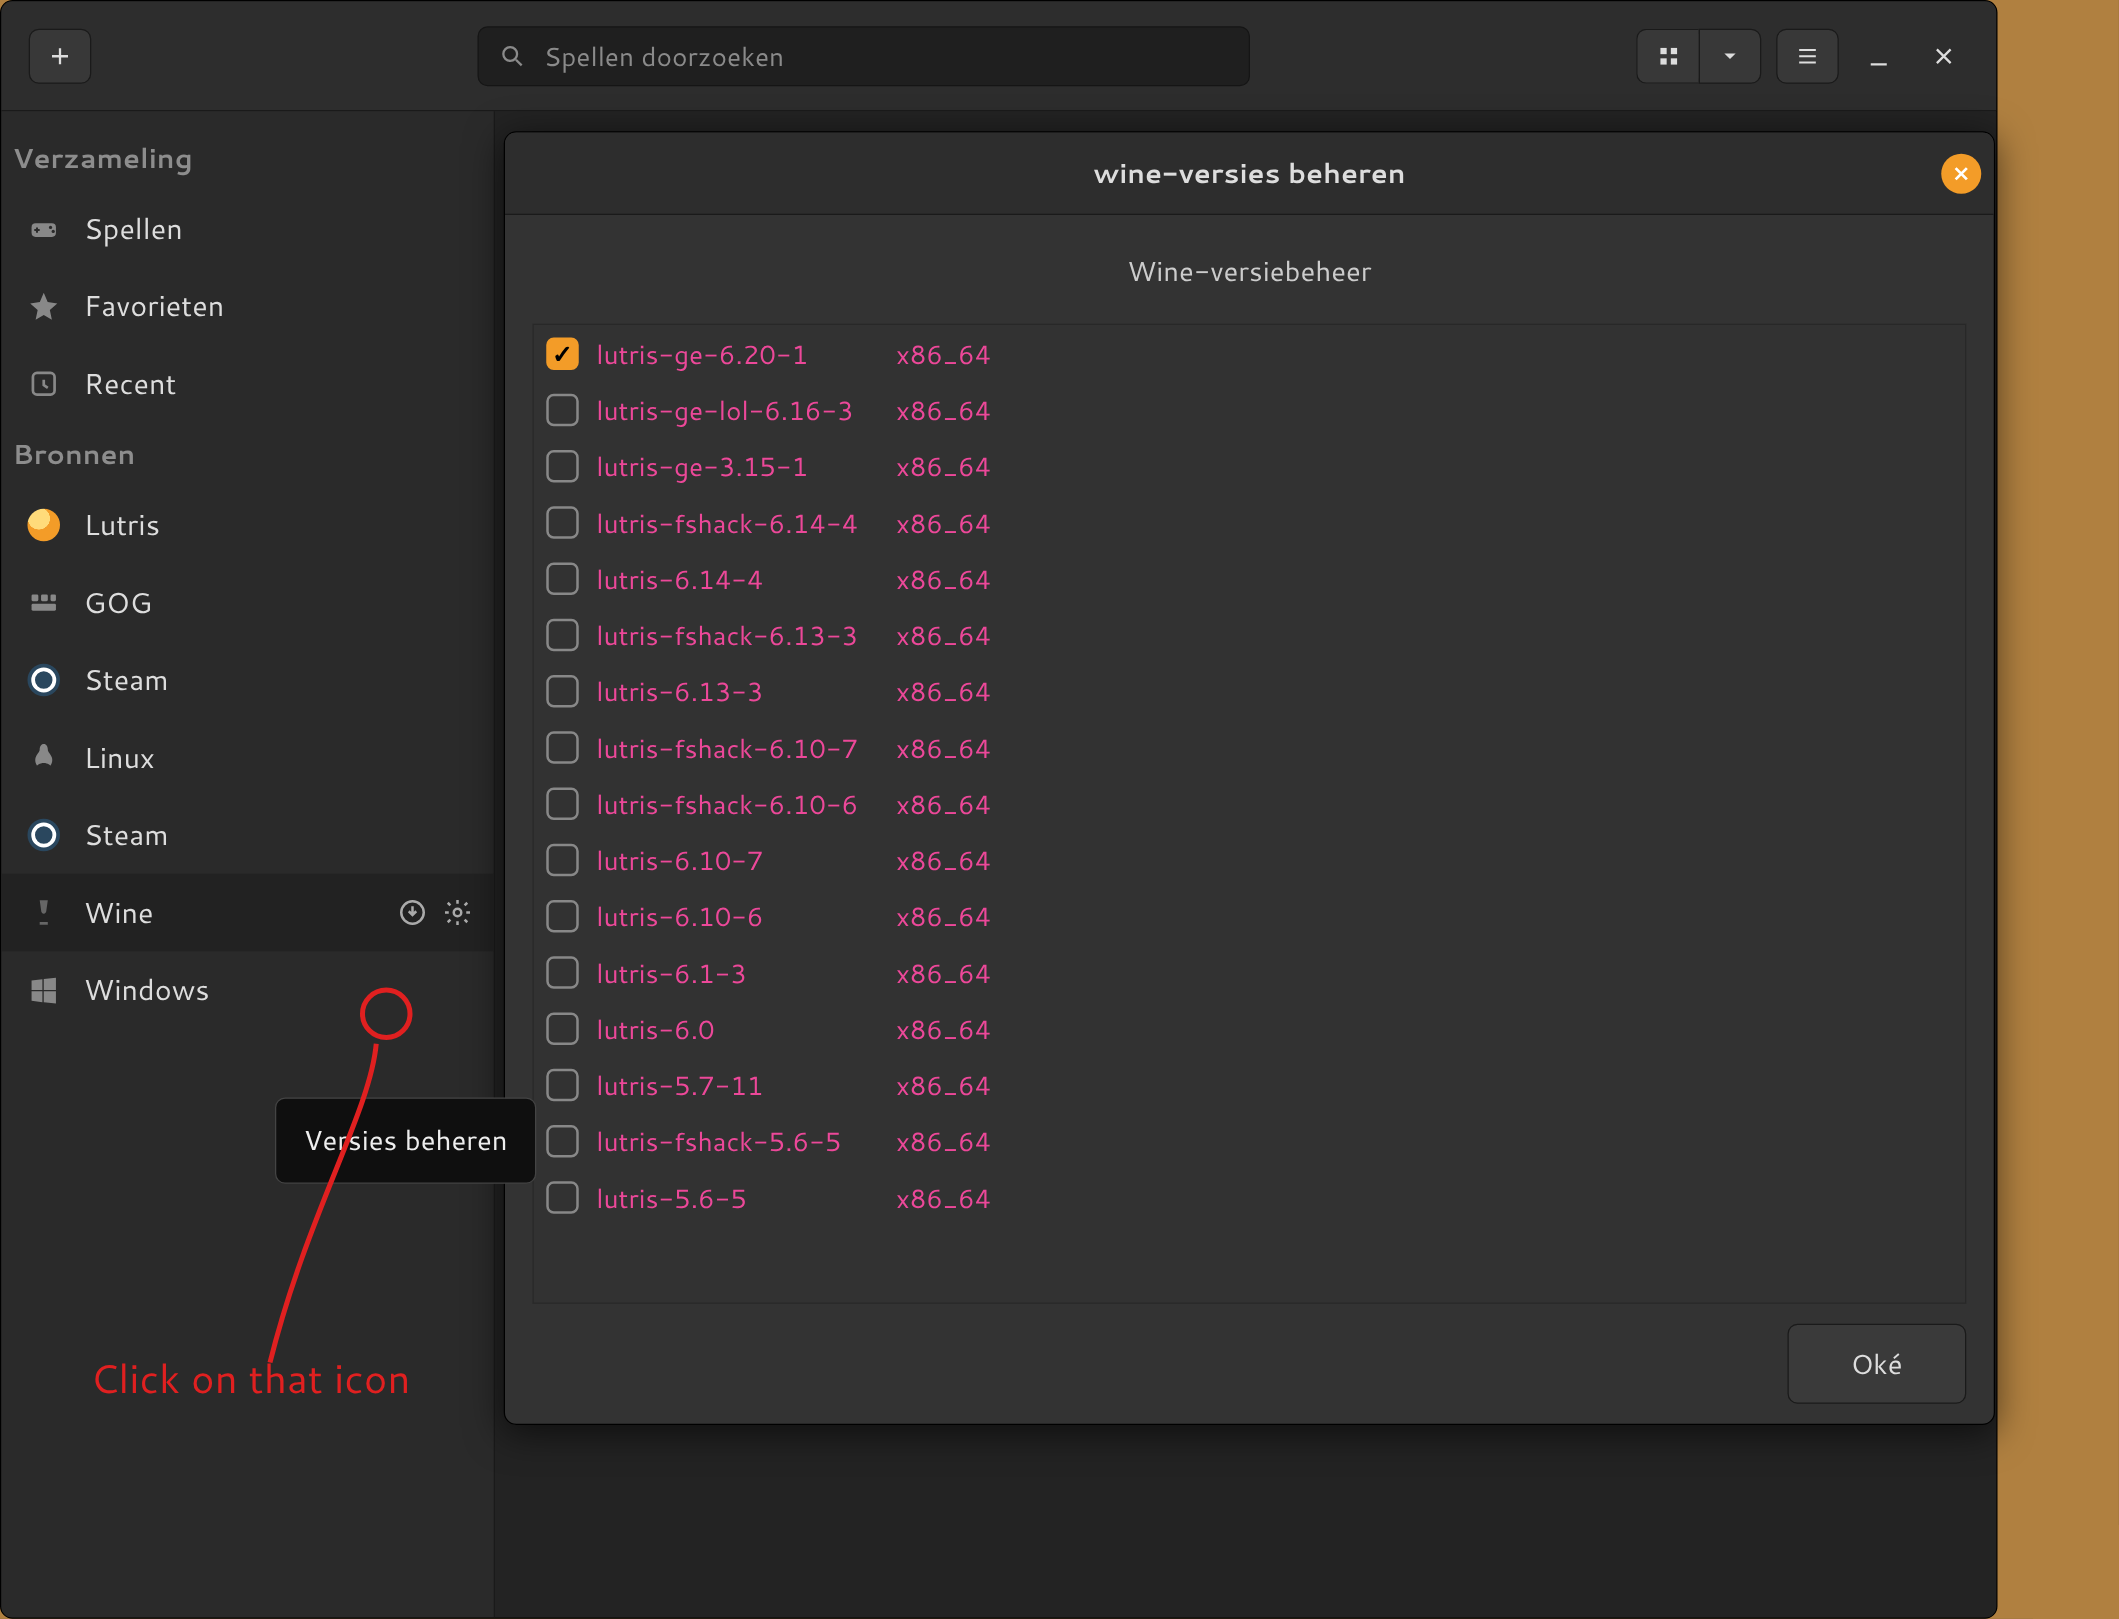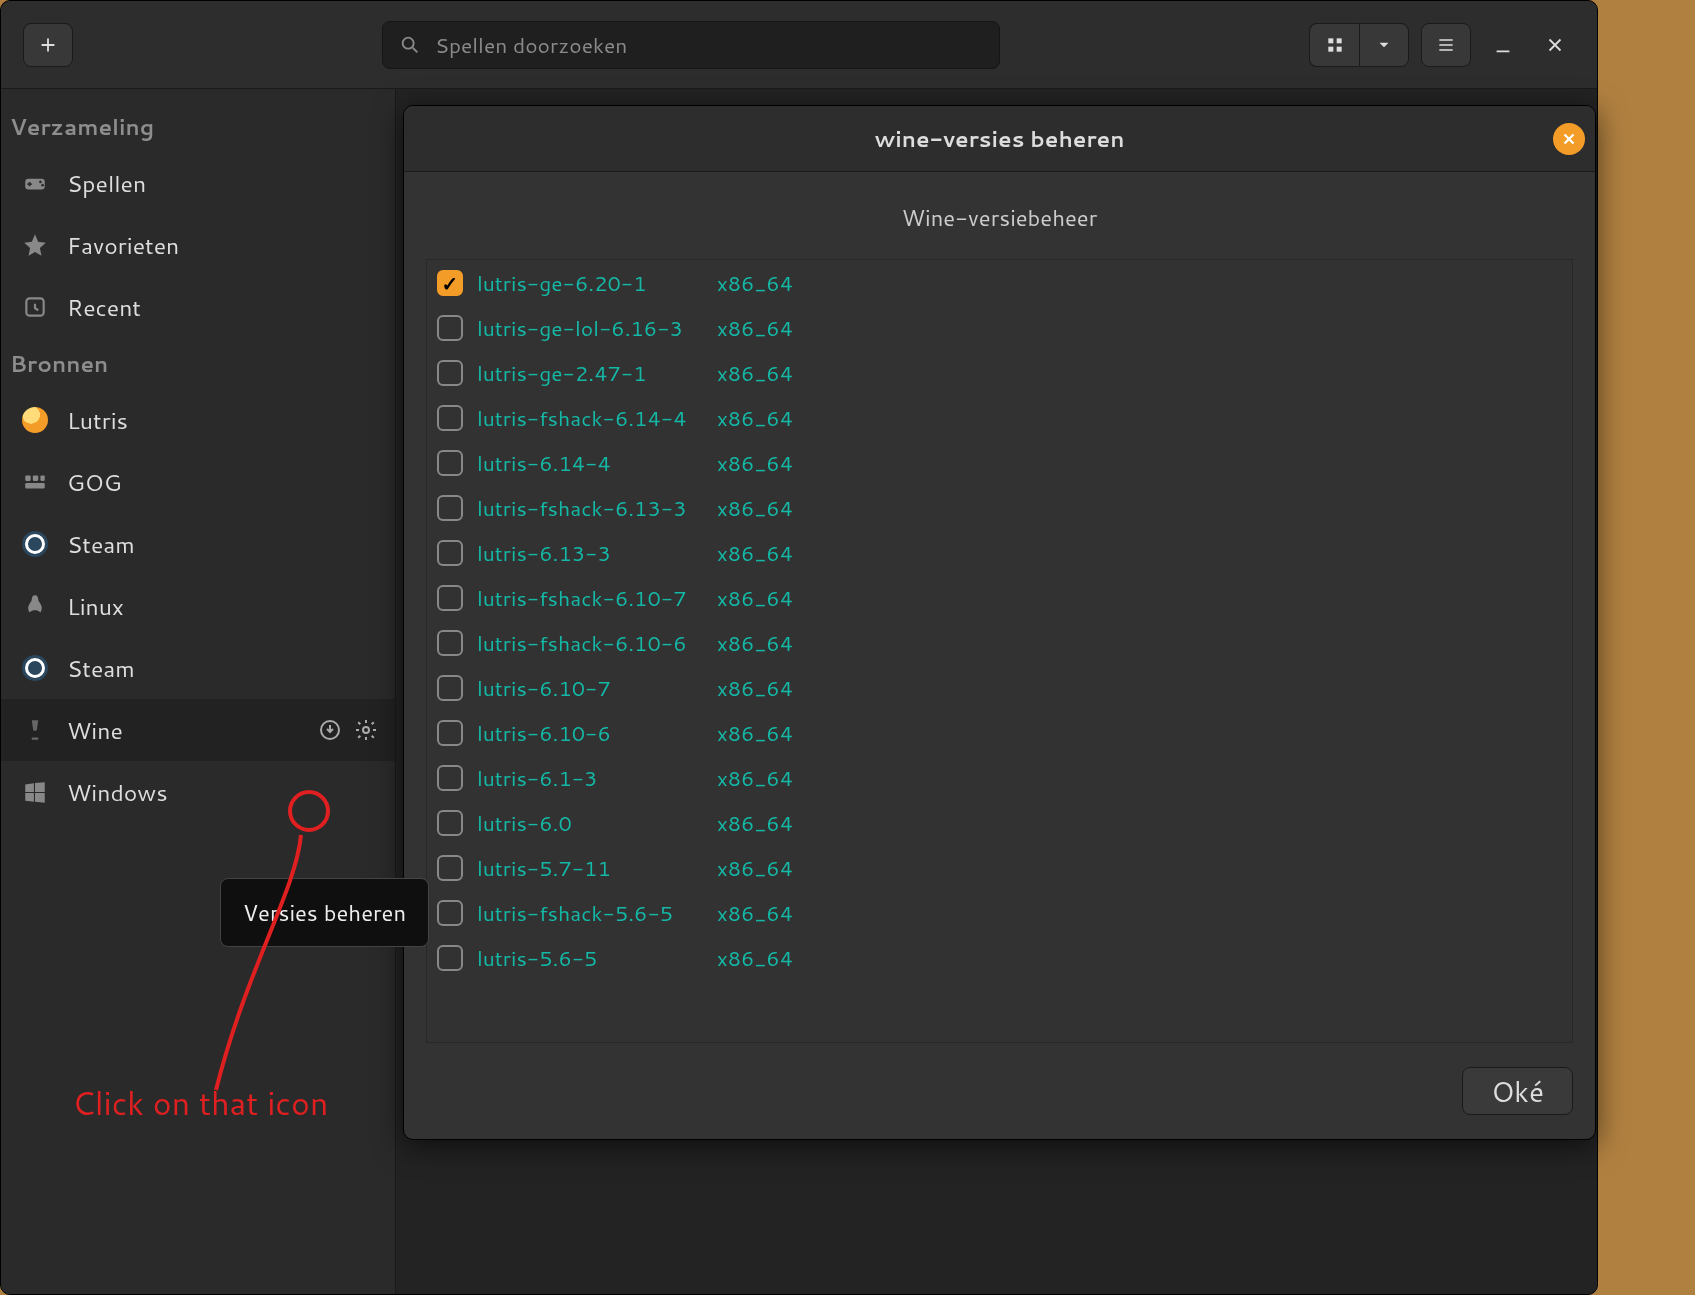--- a/index.html
+++ b/index.html
@@ -23,26 +23,26 @@
 .row-actions{position:absolute;right:14px;display:flex;gap:6px}
 .ra-btn{width:30px;height:30px;display:flex;align-items:center;justify-content:center;color:#aaa}
 .ra-btn svg{width:24px;height:24px}
 .content{flex:1;position:relative;background:#232323}
 
 .overlay{position:absolute;left:403px;top:105px;width:1193px;height:1035px;background:#333;border:1px solid #000;border-radius:10px;box-shadow:0 6px 30px rgba(0,0,0,.6);display:flex;flex-direction:column;overflow:hidden}
 .ov-title{height:66px;background:#2d2d2d;border-bottom:1px solid #1a1a1a;display:flex;align-items:center;justify-content:center;font-weight:700;color:#ddd;font-size:22px;position:relative}
 .ov-close{position:absolute;right:10px;width:32px;height:32px;border-radius:50%;background:#f39c28;color:#fff;display:flex;align-items:center;justify-content:center;font-weight:700;font-size:22px}
 .ov-sub{text-align:center;padding:30px 0 26px;color:#ccc;font-size:22px}
 .ov-list{margin:0 22px;flex:1;overflow:auto;background:#323232;border:1px solid #282828}
-.ov-row{display:grid;grid-template-columns:46px 240px 110px 1fr;align-items:center;height:45px;padding:0 4px;color:#14b8a6}
+.ov-row{display:grid;grid-template-columns:46px 240px 110px 1fr;align-items:center;height:45px;padding:0 4px;color:#ec4899}
 .chk{width:26px;height:26px;border:2px solid #888;border-radius:6px;display:flex;align-items:center;justify-content:center;background:transparent;margin-left:6px}
 .chk.on{background:#f39c28;border-color:#f39c28;color:#000}
 .chk.on:after{content:"✓";font-weight:700;font-size:20px}
 .ov-footer{height:96px;display:flex;align-items:center;justify-content:flex-end;padding:0 22px}
-.ok-btn{height:48px;padding:0 28px;background:#3a3a3a;border:1px solid #1a1a1a;border-radius:8px;color:#ddd;font-size:28px;display:flex;align-items:center}
+.ok-btn{height:64px;padding:0 50px;background:#3a3a3a;border:1px solid #1a1a1a;border-radius:8px;color:#ddd;font-size:22px;display:flex;align-items:center}
 
 .tooltip{position:absolute;left:220px;top:878px;background:#0f0f0f;border:1px solid #444;border-radius:8px;padding:18px 22px;color:#eee;font-size:22px}
 
 .annot-circ{position:absolute;left:288px;top:790px;width:42px;height:42px;border:4px solid #e02020;border-radius:50%}
 .annot-text{position:absolute;left:72px;top:1080px;color:#e02020;font-size:32px}
 .annot-line{position:absolute;left:206px;top:830px;width:120px;height:270px;pointer-events:none}
 .annot-line svg{width:100%;height:100%}
 
 .lutris-icon{width:26px;height:26px;border-radius:50%;background:radial-gradient(circle at 35% 30%,#ffdb7a 0 35%,#f39c28 36% 100%);display:inline-block}
 .steam-icon{width:26px;height:26px;border-radius:50%;background:#2a475e;display:flex;align-items:center;justify-content:center}
@@ -228,21 +228,21 @@
         <div>x86_64</div>
       </div>
       <div class="ov-row">
         <div class="chk"></div>
         <div>lutris-ge-lol-6.16-3</div>
         <div>x86_64</div>
         <div style="text-align: center;"></div>
       </div>
       <div class="ov-row">
         <div class="chk"></div>
-        <div>lutris-ge-2.47-1</div>
+        <div>lutris-ge-3.15-1</div>
         <div>x86_64</div>
         <div style="text-align: center;"></div>
       </div>
       <div class="ov-row">
         <div class="chk"></div>
         <div>lutris-fshack-6.14-4</div>
         <div>x86_64</div>
         <div style="text-align: center;"></div>
       </div>
       <div class="ov-row">

